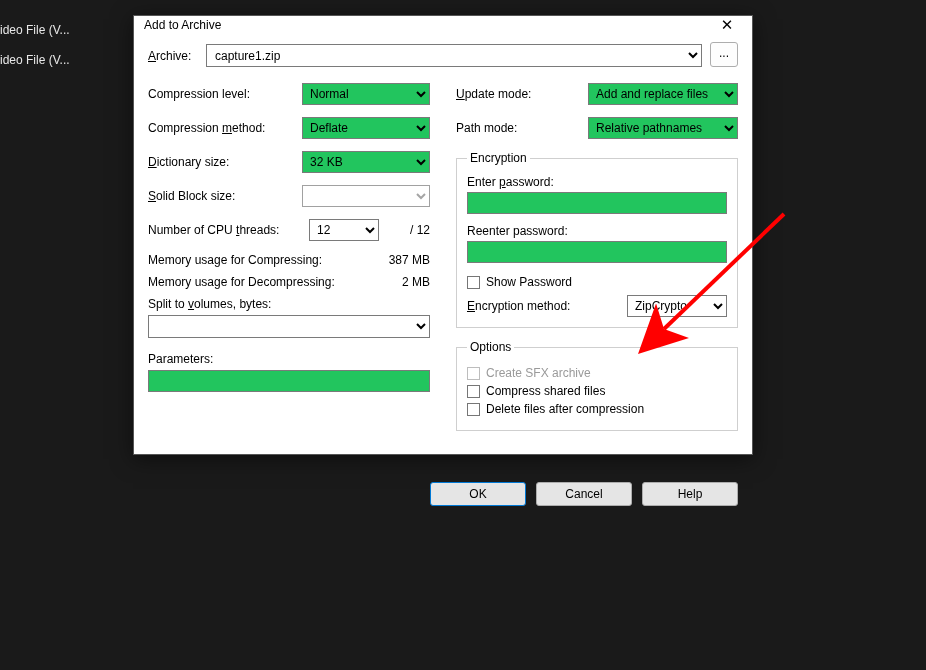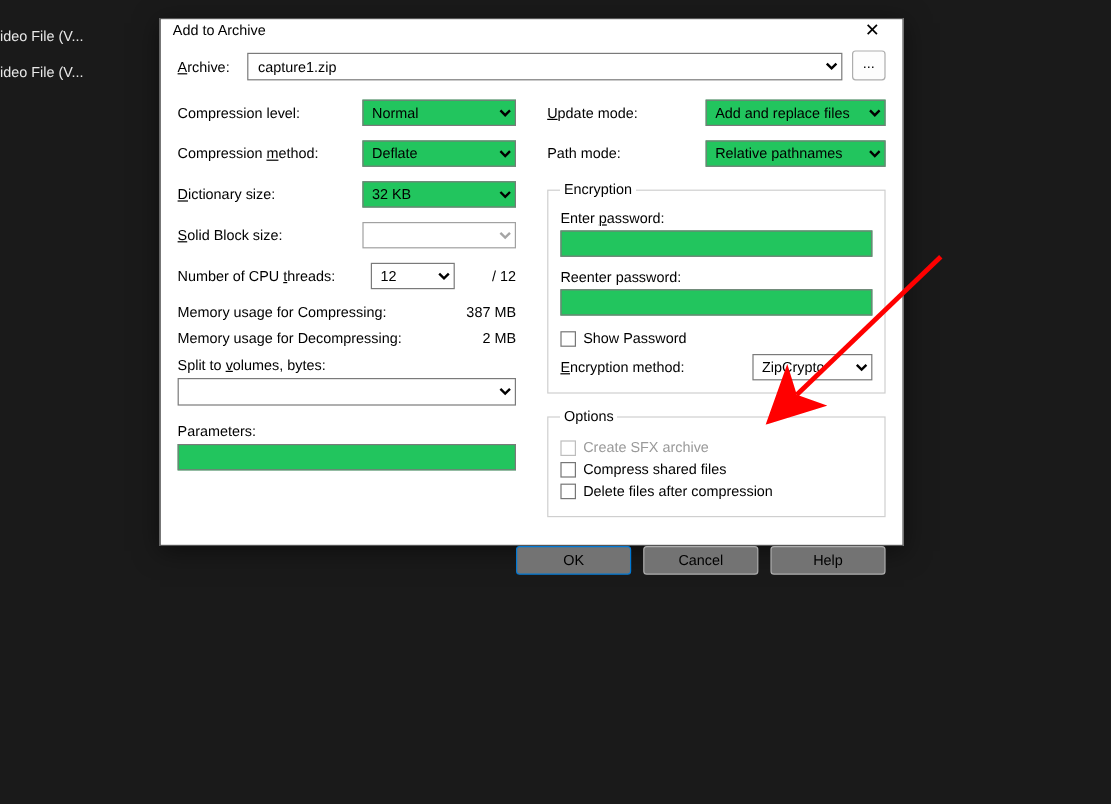--- a/index.html
+++ b/index.html
@@ -129,25 +129,26 @@
   .buttons {
     display: flex;
     justify-content: flex-end;
     gap: 10px;
     padding: 12px 14px 14px 0;
   }
   .btn {
     width: 96px;
     height: 24px;
     border: 1px solid #adadad;
-    background: #737373;
+    background: #e5e5e5;
     border-radius: 3px;
     font-size: 12px;
     text-align: center;
     line-height: 22px;
+    margin-top: 27px;
   }
   .btn.primary {
     border: 1px solid #0078d4;
   }
   .u { text-decoration: underline; text-decoration-thickness: 1px; }
   .arrow {
     position: absolute;
     pointer-events: none;
   }
   .format-sel {

